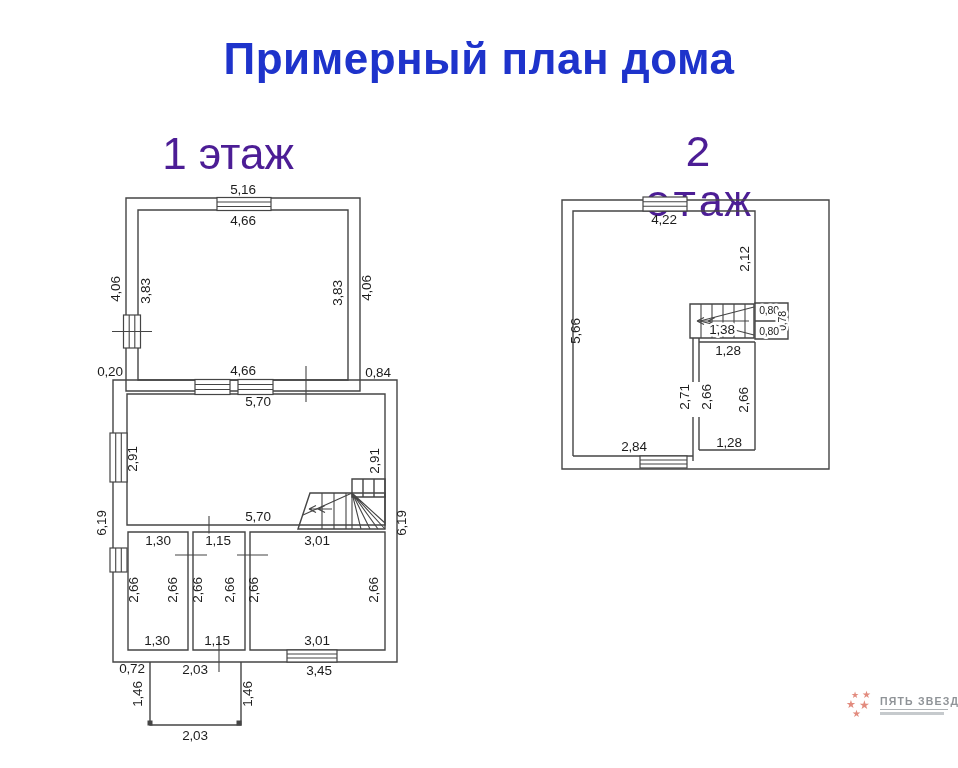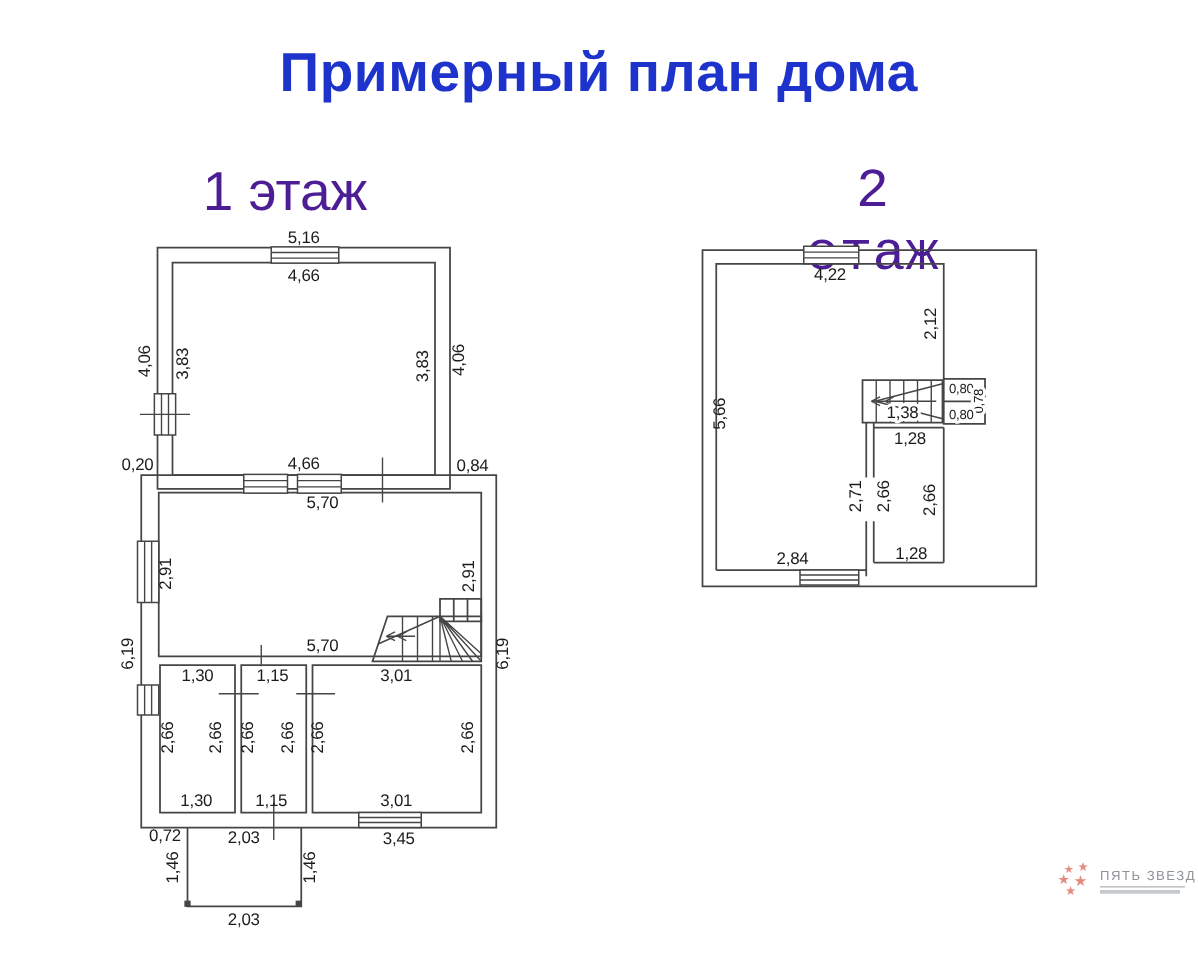--- a/index.html
+++ b/index.html
@@ -15,21 +15,21 @@
   .thin{fill:none;stroke:#454545;stroke-width:1.1;}
   .win{fill:#ffffff;stroke:#454545;stroke-width:1.2;}
   .blk{fill:#454545;stroke:none;}
   text.dim{font-size:13.5px;fill:#1c1c1c;text-anchor:middle;letter-spacing:-.2px;}
   text.sm{font-size:10.5px;}
   text.halo{paint-order:stroke;stroke:#ffffff;stroke-width:5px;stroke-linejoin:round;}
   .wm{position:absolute;left:846px;top:690px;width:106px;height:34px;}
   .wm-stars{position:absolute;left:0;top:0;width:28px;height:30px;}
   .wm-stars span{position:absolute;color:#e28b7e;line-height:1;}
   .wm-right{position:absolute;left:34px;top:5px;width:68px;}
-  .wm-brand{font-size:10.5px;font-weight:normal;letter-spacing:1.2px;color:#8f9397;white-space:nowrap;}
+  .wm-brand{font-size:10.5px;font-weight:bold;letter-spacing:1.2px;color:#8f9397;white-space:nowrap;}
   .wm-line{border-top:1px solid #aeb2b5;margin-top:2px;}
   .wm-tagline{margin-top:2px;height:3px;width:64px;background:#c6cacd;}
 </style>
 </head>
 <body>
 
 <div class="title">Примерный план дома</div>
 <div class="floor-label" id="fl1">1 этаж</div>
 <div class="floor-label" id="fl2">2 этаж</div>
 

